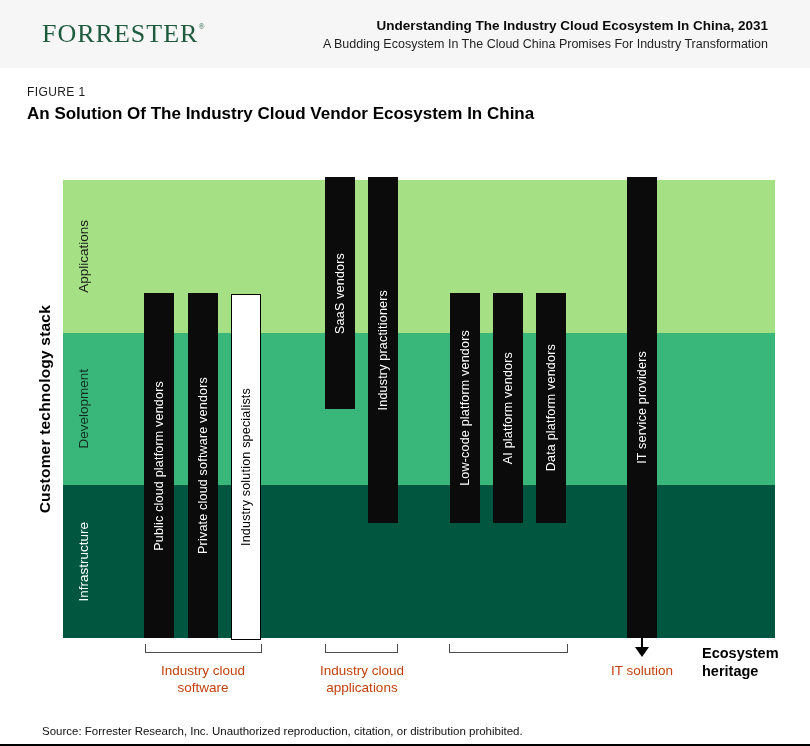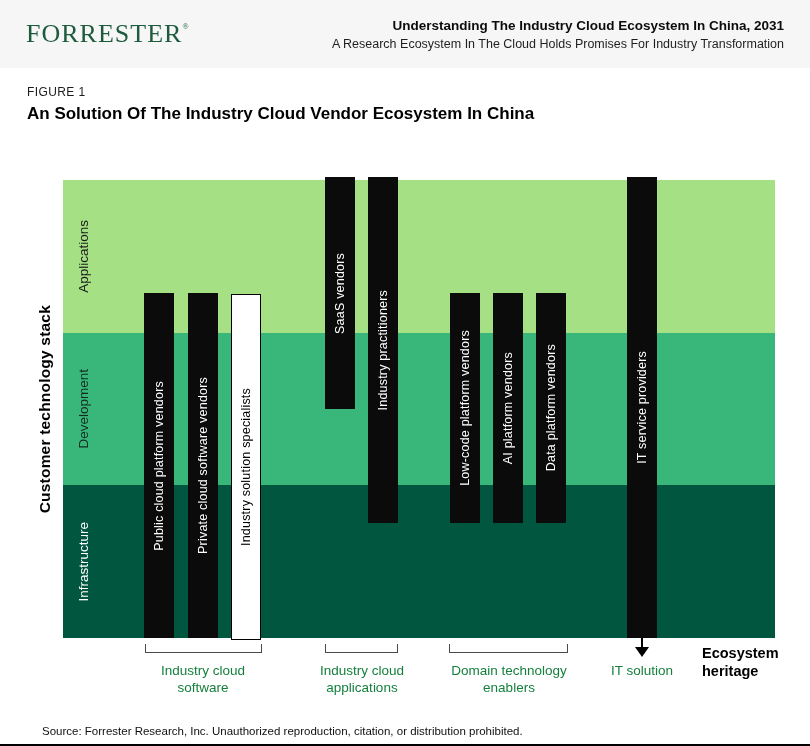--- a/index.html
+++ b/index.html
@@ -5,21 +5,21 @@
   html,body { margin:0; padding:0; background:#fff; }
   .page {
     position:relative; width:810px; height:746px; background:#ffffff;
     font-family:"Liberation Sans", sans-serif; overflow:hidden;
     -webkit-font-smoothing:antialiased;
   }
   
   .hdr {
     position:absolute; top:0; left:0; right:0; height:68px;
     background:#f6f6f6; display:flex; align-items:center;
-    justify-content:space-between; padding:0 26px; box-sizing:border-box;
+    justify-content:space-between; padding:0 42px; box-sizing:border-box;
   }
   .logo {
     font-family:"Liberation Serif", serif; font-size:26px; color:#1e5b3e;
     letter-spacing:1px; line-height:1;
   }
   .logo sup { font-size:8px; vertical-align:13px; letter-spacing:0; }
   .hdr-titles { text-align:right; }
   .hdr-title { font-size:13.5px; font-weight:bold; color:#0c0c0c; }
   .hdr-subtitle { font-size:12.5px; color:#1f1f1f; margin-top:4px; }
 
@@ -55,21 +55,21 @@
     font-size:12.5px; white-space:nowrap; letter-spacing:.2px;
   }
 
   .bracket {
     position:absolute; top:644px; height:9px; box-sizing:border-box;
     border-left:1.5px solid #4a4a4a; border-right:1.5px solid #4a4a4a;
     border-bottom:1.5px solid #4a4a4a;
   }
   .group-label {
     position:absolute; top:662px; width:190px; text-align:center;
-    font-size:13.5px; line-height:17px; color:#15803d;
+    font-size:13.5px; line-height:17px; color:#c2410c;
   }
   .arrow-stem { position:absolute; width:2px; background:#000; }
   .arrow-head {
     position:absolute; width:0; height:0;
     border-left:7px solid transparent; border-right:7px solid transparent;
     border-top:10px solid #000;
   }
 
   .solution {
     position:absolute; left:702px; top:645px;
@@ -83,21 +83,21 @@
 <body>
 
 <div class="page">
 
   <div class="hdr">
     <div class="logo">
       <span>FORRESTER</span><sup>®</sup>
     </div>
     <div class="hdr-titles">
       <div class="hdr-title">Understanding The Industry Cloud Ecosystem In China, 2031</div>
-      <div class="hdr-subtitle">A Research Ecosystem In The Cloud Holds Promises For Industry Transformation</div>
+      <div class="hdr-subtitle">A Budding Ecosystem In The Cloud China Promises For Industry Transformation</div>
     </div>
   </div>
 
   <div class="figure-label">FIGURE 1</div>
   <h1 class="figure-title">An Solution Of The Industry Cloud Vendor Ecosystem In China</h1>
 
   <div class="axis-wrap">
     <span class="axis-label">Customer technology stack</span>
   </div>
 
@@ -149,24 +149,20 @@
       <div class="group-label" style="left: 108px;">
         <div>Industry cloud</div>
         <div>software</div>
       </div>
       <div class="bracket" style="left: 325px; width: 73px;"></div>
       <div class="group-label" style="left: 267px;">
         <div>Industry cloud</div>
         <div>applications</div>
       </div>
       <div class="bracket" style="left: 449px; width: 119px;"></div>
-      <div class="group-label" style="left: 414px;">
-        <div>Domain technology</div>
-        <div>enablers</div>
-      </div>
       <div class="group-label" style="left: 547px;">
         <div>IT solution</div>
       </div>
     </div>
 
   <div class="solution">
     <div>Ecosystem</div>
     <div>heritage</div>
   </div>
 

